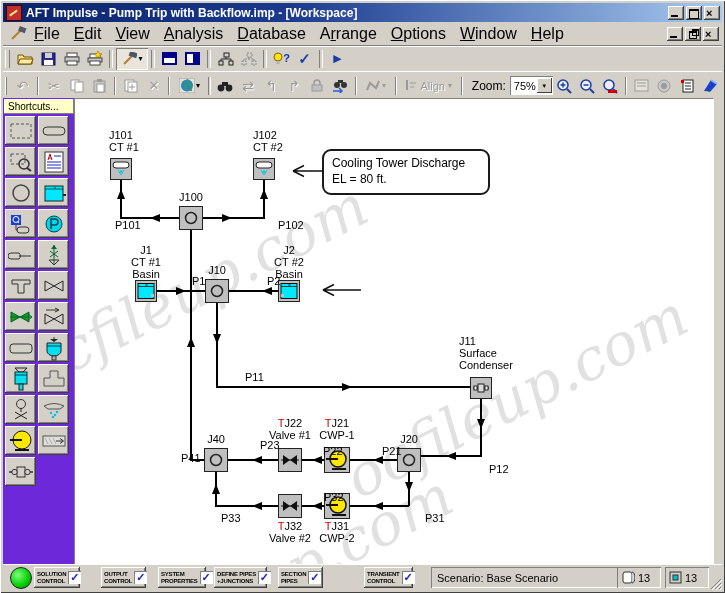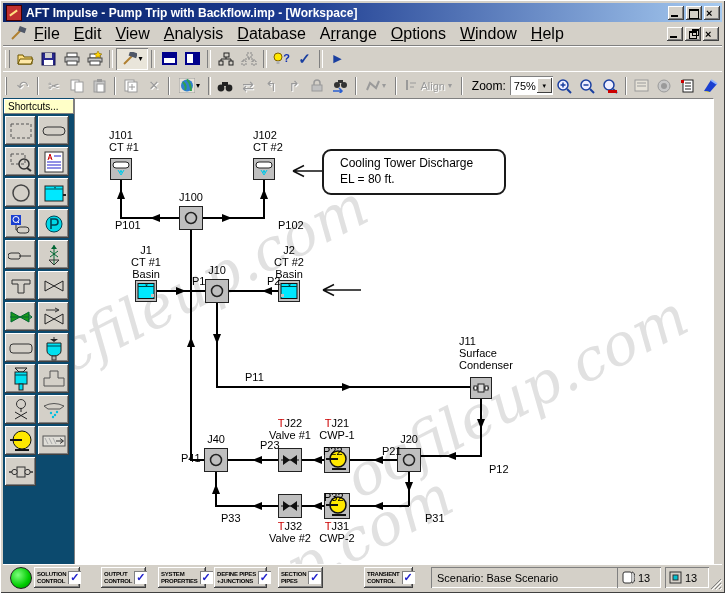--- a/index.html
+++ b/index.html
@@ -45,39 +45,39 @@
   .glyph.blue{color:#1131b0;}
   .zoomlbl{font-size:12px;color:#000;margin:0 4px 0 6px;}
   .combo{width:62px;height:19px;background:#fff;box-shadow:inset 1px 1px 0 #808080,inset -1px -1px 0 #fff;
     display:flex;align-items:center;font-size:11px;position:relative;}
   .combo .val{margin-left:4px;flex:1;}
   .combo .dd{width:15px;height:15px;margin:1px;background:#d4d0c8;box-shadow:inset -1px -1px 0 #404040,inset 1px 1px 0 #fff;
     display:flex;align-items:center;justify-content:center;font-size:7px;}
   .alignlbl{font-size:11px;color:#9a9a9a;text-shadow:1px 1px 0 #fff;margin:0 2px;}
   
   #main{position:absolute;left:3px;right:3px;top:98px;bottom:28px;background:#d4d0c8;}
-  #shortcuts{position:absolute;left:0;top:0;bottom:0;width:71px;background:#0c4a6e;
+  #shortcuts{position:absolute;left:0;top:0;bottom:0;width:71px;background:#6d28d9;
     border-right:5px solid #404040;}
   #shortcuts-header{position:absolute;left:1px;top:1px;width:66px;height:15px;background:#ffffc8;
     box-shadow:inset -1px -1px 0 #808080,inset 1px 1px 0 #fff;
     font-size:10px;padding-left:4px;line-height:15px;color:#000;}
   #toolgrid{position:absolute;left:2px;top:18px;display:grid;grid-template-columns:31px 31px;grid-auto-rows:29px;gap:2px;}
   .sbtn{background:#d4d0c8;box-shadow:inset -1px -1px 0 #404040,inset 1px 1px 0 #fff,inset -2px -2px 0 #808080;
     display:flex;align-items:center;justify-content:center;}
   #canvas{position:absolute;left:71px;top:0;bottom:0;width:638px;background:#fff;
     border:1px solid #808080;border-right-color:#fff;border-bottom-color:#fff;overflow:hidden;}
   .wm{position:absolute;font-family:"DejaVu Serif",serif;font-style:italic;font-size:58px;
     color:#c9c9c9;opacity:.55;transform:rotate(-27deg);transform-origin:left bottom;white-space:nowrap;pointer-events:none;}
   .node{position:absolute;}
   .nlab{position:absolute;font-size:11px;line-height:12px;color:#000;white-space:nowrap;}
   .nlab.center{text-align:center;}
   .plab{position:absolute;font-size:11px;color:#000;white-space:nowrap;margin-left:20px;}
   .redT{color:#cc0000;}
   .callout{position:absolute;background:#fff;border:2px solid #1a1a1a;border-radius:9px;
-    padding:4px 16px;font-size:12px;line-height:16px;color:#000;}
+    padding:4px 8px;font-size:12px;line-height:16px;color:#000;}
   
   #statusbar{position:absolute;left:3px;right:3px;bottom:3px;height:25px;background:#d4d0c8;border-top:1px solid #fff;}
   .light{position:absolute;left:7px;top:2px;width:20px;height:20px;border-radius:50%;
     background:radial-gradient(circle at 7px 7px,#7dff7d,#00cc00 60%,#008000);border:1px solid #222;}
   .stbtn{position:absolute;top:2px;height:21px;background:#d4d0c8;
     box-shadow:inset -1px -1px 0 #404040,inset 1px 1px 0 #fff,inset -2px -2px 0 #808080;
     display:flex;align-items:center;}
   .stbtn .txt{font-size:6px;font-weight:bold;letter-spacing:-0.2px;line-height:7px;padding-left:3px;white-space:nowrap;}
   .cb{width:13px;height:13px;background:#fff;box-shadow:inset 1px 1px 0 #808080,inset -1px -1px 0 #fff;
     margin:0 2px 0 2px;display:flex;align-items:center;justify-content:center;

